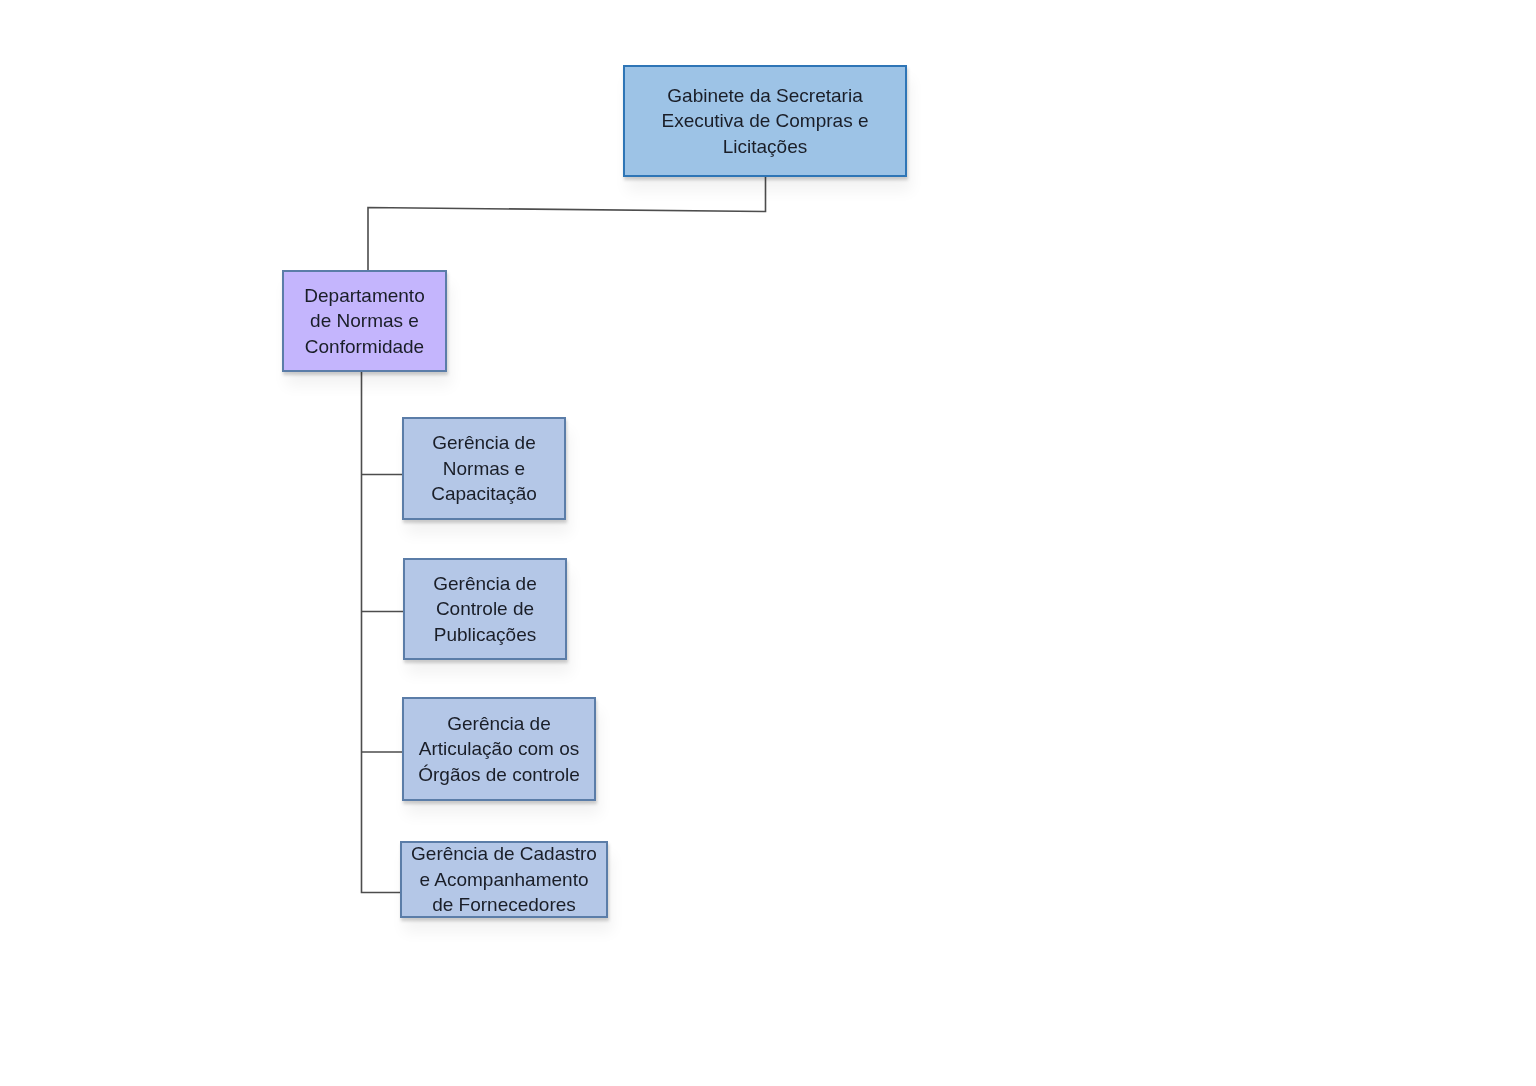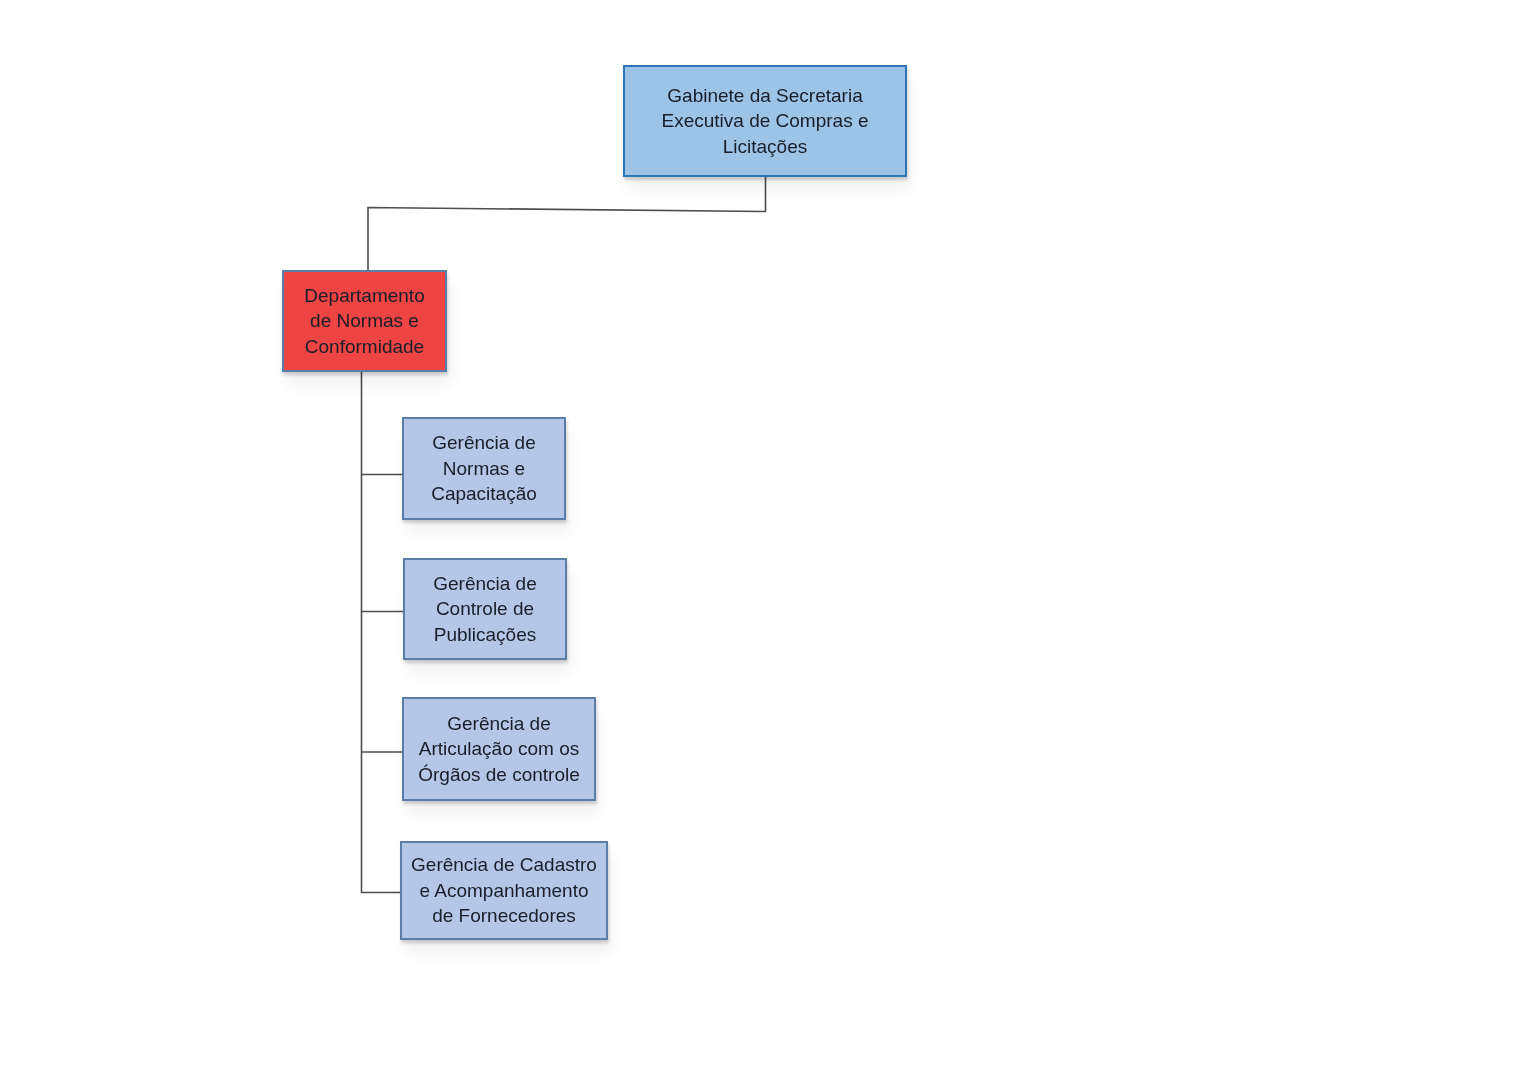--- a/index.html
+++ b/index.html
@@ -42,21 +42,21 @@
   .node .label {
     white-space: pre-line;
     padding: 2px 6px;
   }
   
   .node-root        { left: 623px; top: 65px;  width: 284px; height: 112px; }
   .node-department  { left: 282px; top: 270px; width: 165px; height: 102px; }
   .node-unit-0      { left: 402px; top: 417px; width: 164px; height: 103px; }
   .node-unit-1      { left: 403px; top: 558px; width: 164px; height: 102px; }
   .node-unit-2      { left: 402px; top: 697px; width: 194px; height: 104px; }
-  .node-unit-3      { left: 400px; top: 841px; width: 208px; height: 99px; }
+  .node-unit-3      { left: 400px; top: 841px; width: 208px; height: 77px; }
 </style>
 </head>
 <body>
 
 <div class="canvas">
 
   <svg class="connectors" viewBox="0 0 1536 1086" xmlns="http://www.w3.org/2000/svg">
     <g style="stroke: rgb(77, 77, 77);">
       <path d="M765.5 156 L765.5 211.5 L368 207.5 L368 270"></path>
       <path d="M361.5 371 L361.5 892.5 L400 892.5"></path>
@@ -65,21 +65,21 @@
       <path d="M361.5 752 L402 752"></path>
     </g>
   </svg>
 
   <div class="node node-root" style="background: rgb(157, 195, 230); border-color: rgb(46, 117, 182);">
     <span class="label" style="color: rgb(26, 30, 40);">Gabinete da Secretaria
 Executiva de Compras e
 Licitações</span>
   </div>
 
-  <div class="node node-department" style="background: #ef4444; border-color: rgb(91, 125, 168);">
+  <div class="node node-department" style="background: #c4b5fd; border-color: rgb(91, 125, 168);">
     <span class="label" style="color: rgb(26, 30, 40);">Departamento
 de Normas e
 Conformidade</span>
   </div>
 
   <div class="node node-unit-0" style="background: rgb(180, 199, 231); border-color: rgb(91, 125, 168);">
     <span class="label" style="color: rgb(26, 30, 40);">Gerência de
 Normas e
 Capacitação</span>
   </div>

